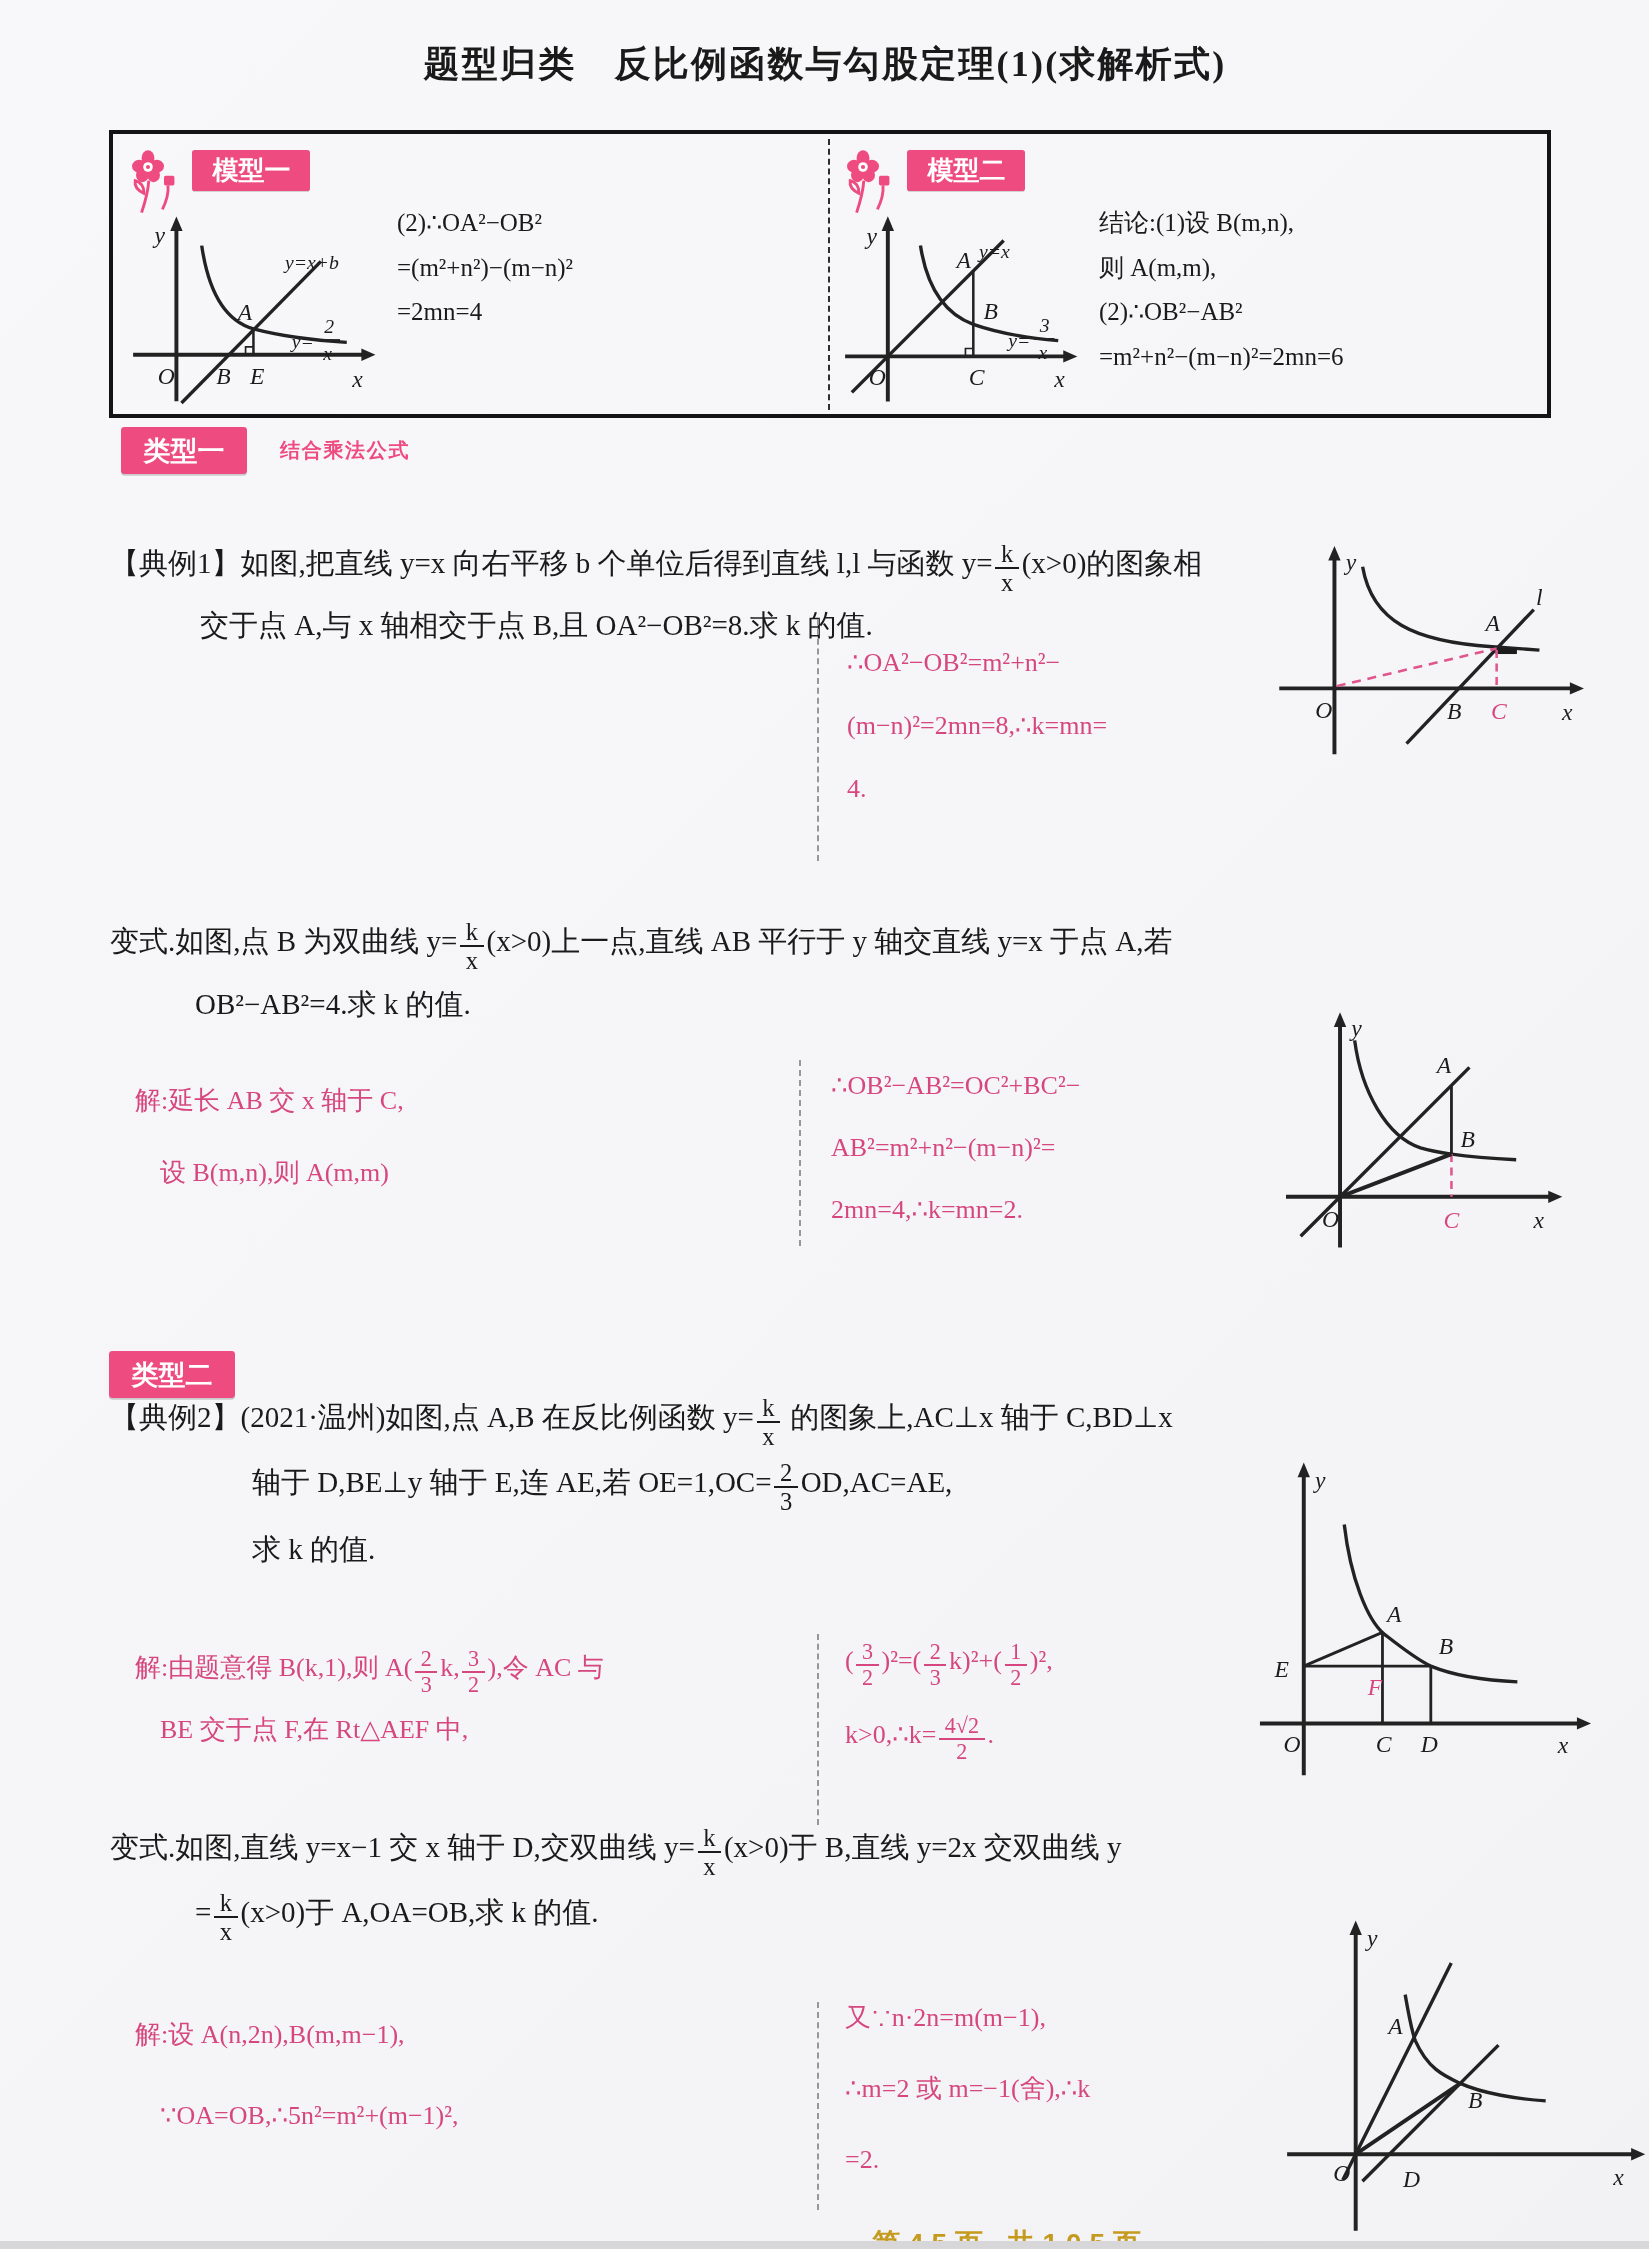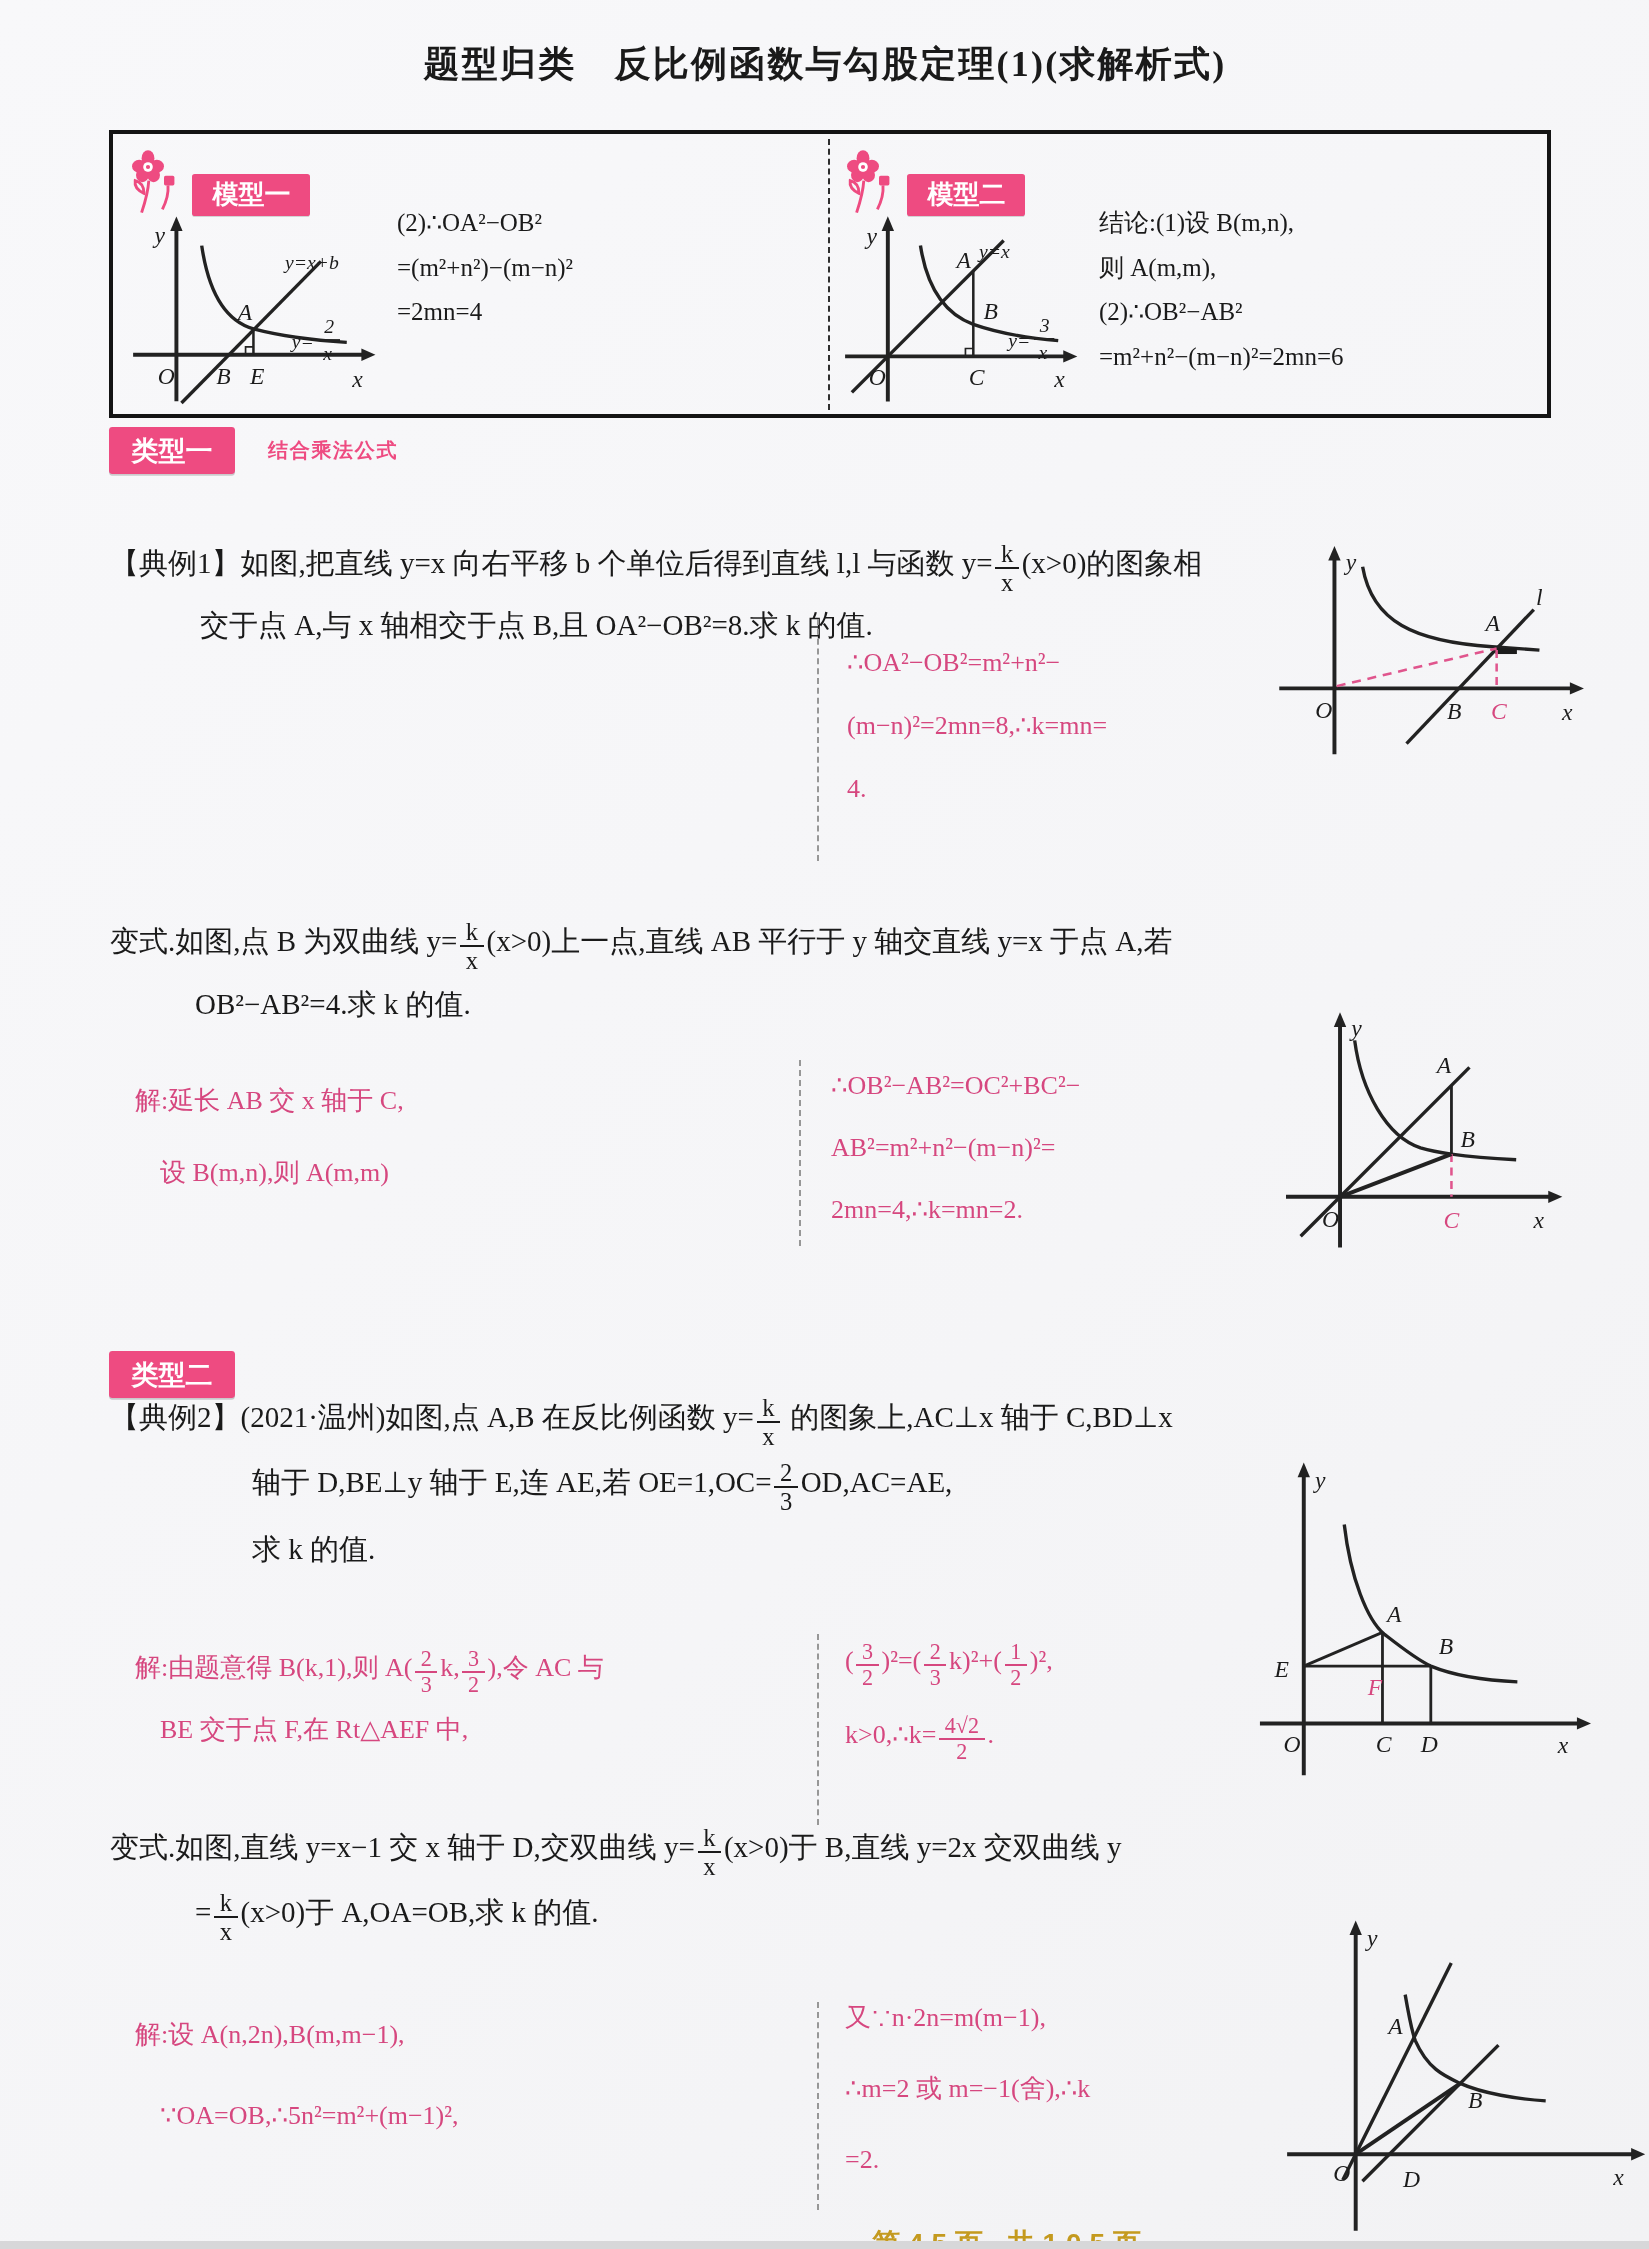--- a/index.html
+++ b/index.html
@@ -12,21 +12,21 @@
   #page{
     position:relative;width:1650px;height:2250px;overflow:hidden;
     background:linear-gradient(135deg,#f8f8fa 0%,#f5f5f7 60%,#f2f2f4 100%);
     font-family:"Liberation Serif",serif;color:var(--ink);
   }
   .abs{position:absolute;}
   .title{top:40px;left:0;width:100%;text-align:center;font-size:36px;font-weight:bold;letter-spacing:2.2px;}
   .modelbox{left:109px;top:130px;width:1434px;height:280px;border:4.5px solid #141414;}
   .mdiv{position:absolute;left:calc(50% - 1.7px);top:4.5px;bottom:4.5px;border-left:2.8px dashed #2e2e2e;}
   .mhalf{position:absolute;top:0;height:100%;width:50%;}
-  .mhead{position:absolute;display:flex;align-items:flex-end;gap:12.4px;}
+  .mhead{position:absolute;display:flex;align-items:flex-start;gap:12.4px;}
   .pill{background:var(--accent);color:#fff;font-family:"Liberation Sans",sans-serif;
         font-weight:bold;font-size:26px;padding:3.4px 20px;border-radius:2.8px;box-shadow:0 1.1px 0 rgba(0,0,0,.15);}
   .mtext{font-size:25px;line-height:1.78;}
   .typerow{display:flex;align-items:center;gap:33px;}
   .typebadge{background:var(--accent);color:#fff;font-family:"Liberation Sans",sans-serif;
         font-weight:bold;font-size:27px;padding:5.6px 22.5px;border-radius:3.4px;box-shadow:0 1.7px 0 rgba(0,0,0,.18);}
   .typetitle{color:var(--accent);font-size:20px;font-weight:bold;font-family:"Liberation Sans",sans-serif;letter-spacing:1.7px;}
   .para{font-size:29px;line-height:1.34;}
   .sol{color:var(--pk);font-size:26px;line-height:1.3;}
   .vdash{border-left:2.2px dashed #979797;}
@@ -149,21 +149,21 @@
 
       <div class="abs mtext" style="left:269px;top:67px;width:444px;">
         <div>结论:(1)设 B(m,n),</div>
         <div>则 A(m,m),</div>
         <div>(2)∴OB²−AB²</div>
         <div>=m²+n²−(m−n)²=2mn=6</div>
       </div>
     </div>
   </div>
 
-  <div class="abs typerow" style="left:109px;top:427px;">
+  <div class="abs typerow" style="left:121px;top:427px;">
     <div class="typebadge">类型一</div>
     <div class="typetitle">结合乘法公式</div>
   </div>
 
   <div class="abs para" style="left:110px;top:496px;width:1462px;margin-top:44px;">
     <div>【典例1】如图,把直线 y=x 向右平移 b 个单位后得到直线 l,l 与函数 y=<span class="frac"><span class="fn">k</span><span class="fd">x</span></span>(x&gt;0)的图象相</div>
     <div style="padding-left:90px;margin-top:10px;">交于点 A,与 x 轴相交于点 B,且 OA²−OB²=8.求 k 的值.</div>
   </div>
 
   <div class="abs vdash" style="left:817px;top:619px;height:242px;"></div>

